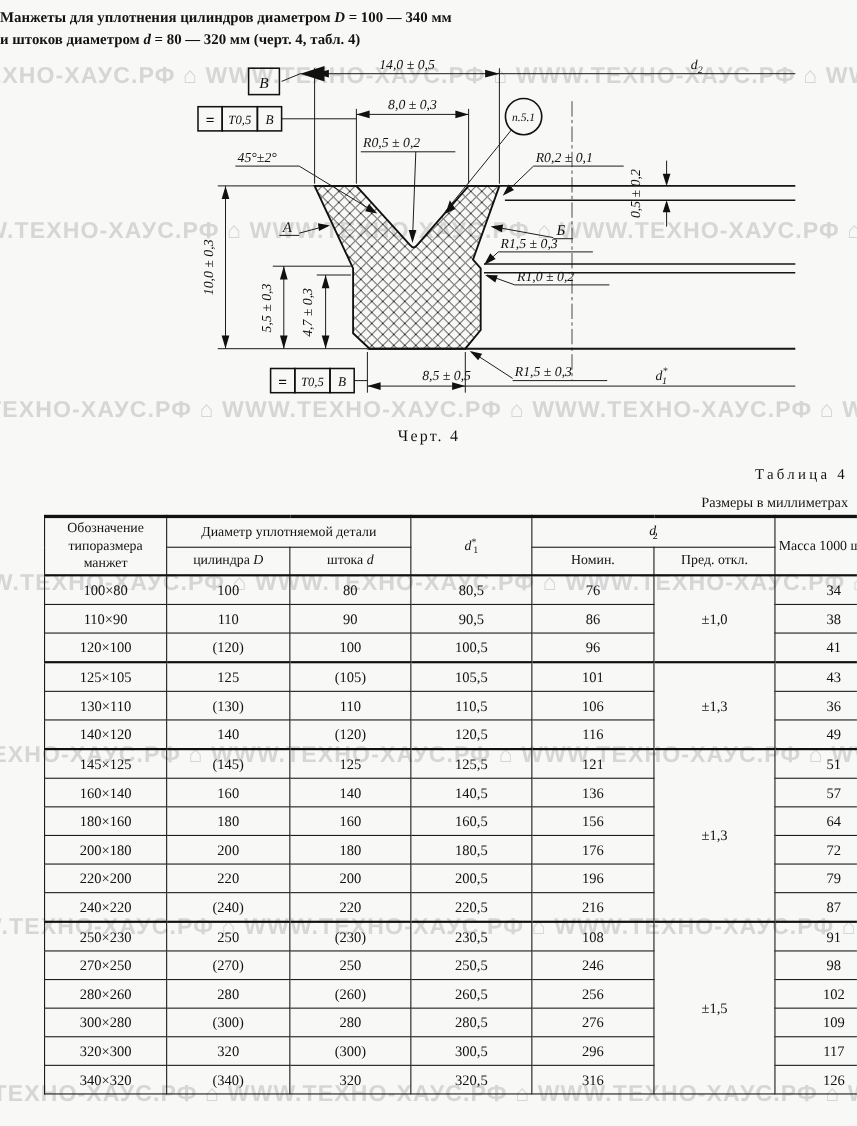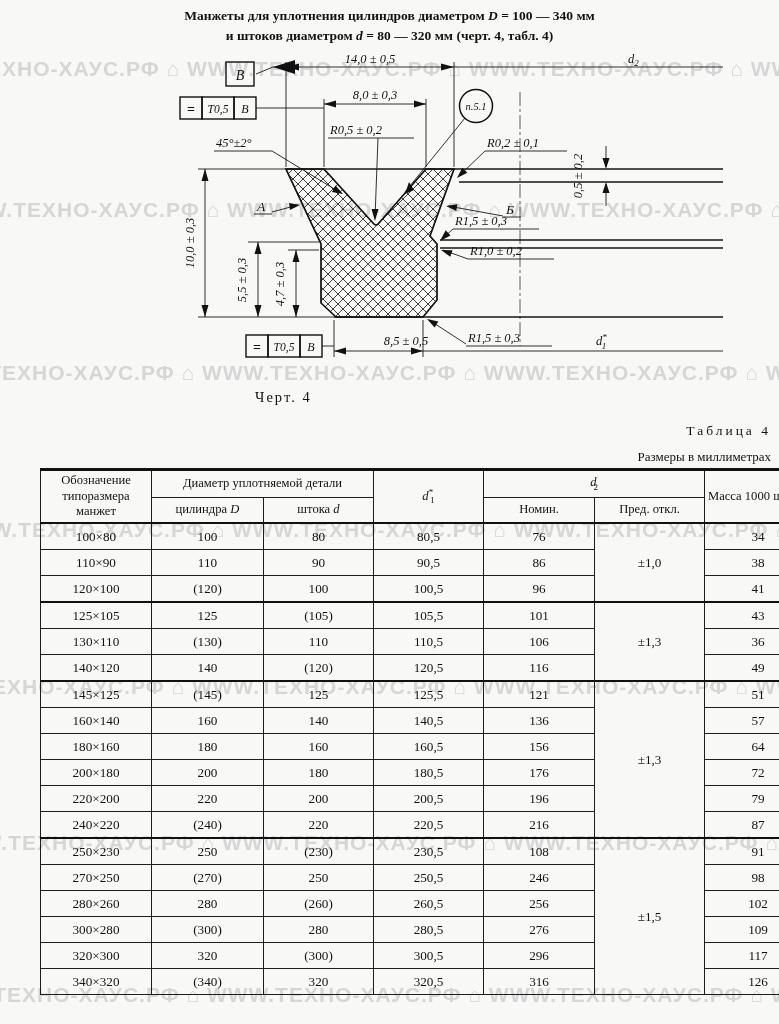--- a/index.html
+++ b/index.html
@@ -2,25 +2,25 @@
 <html><head>
 <meta charset="utf-8">
 <style>
   html,body{margin:0;padding:0;}
   .page{position:relative;width:779px;height:1024px;overflow:hidden;
         background:#f8f8f7;font-family:"Liberation Serif",serif;color:#121212;}
   .wm-layer{position:absolute;inset:0;z-index:1;}
   .wm-band{position:absolute;white-space:nowrap;font-family:"Liberation Sans",sans-serif;
            font-weight:bold;font-size:21px;letter-spacing:1px;color:#d6d6d6;}
   .content{position:absolute;inset:0;z-index:2;}
-  .doc-title{position:absolute;top:6px;left:0;right:0;text-align:center;
+  .doc-title{position:absolute;top:6px;left:0;right:0;
              font-weight:bold;font-size:13.5px;line-height:1.5;}
   .doc-title .var{font-style:italic;}
   .drawing-wrap{position:absolute;left:178px;top:54px;width:588px;height:348px;}
-  .fig-caption{position:absolute;top:389px;left:255px;width:270px;text-align:left;
+  .fig-caption{position:absolute;top:389px;left:255px;width:270px;text-align:center;
                font-size:14.5px;letter-spacing:2px;}
   .tbl-label{position:absolute;top:423px;right:8px;font-size:13.5px;letter-spacing:3px;margin-left:25px;}
   .units-note{position:absolute;top:449px;right:8px;font-size:13px;margin-left:11px;}
   .tbl-wrap{position:absolute;top:468px;left:4px;width:771px;padding-left:36px;}
   table.dim{border-collapse:collapse;width:771px;table-layout:fixed;
             font-size:13.2px;background:transparent;}
   table.dim th,table.dim td{border:1.2px solid #1d1d1d;text-align:center;
             vertical-align:middle;padding:0 2px;font-weight:normal;}
   table.dim thead th{font-size:12.6px;line-height:1.25;padding:2px;}
   table.dim{border-top:3px solid #111;}

